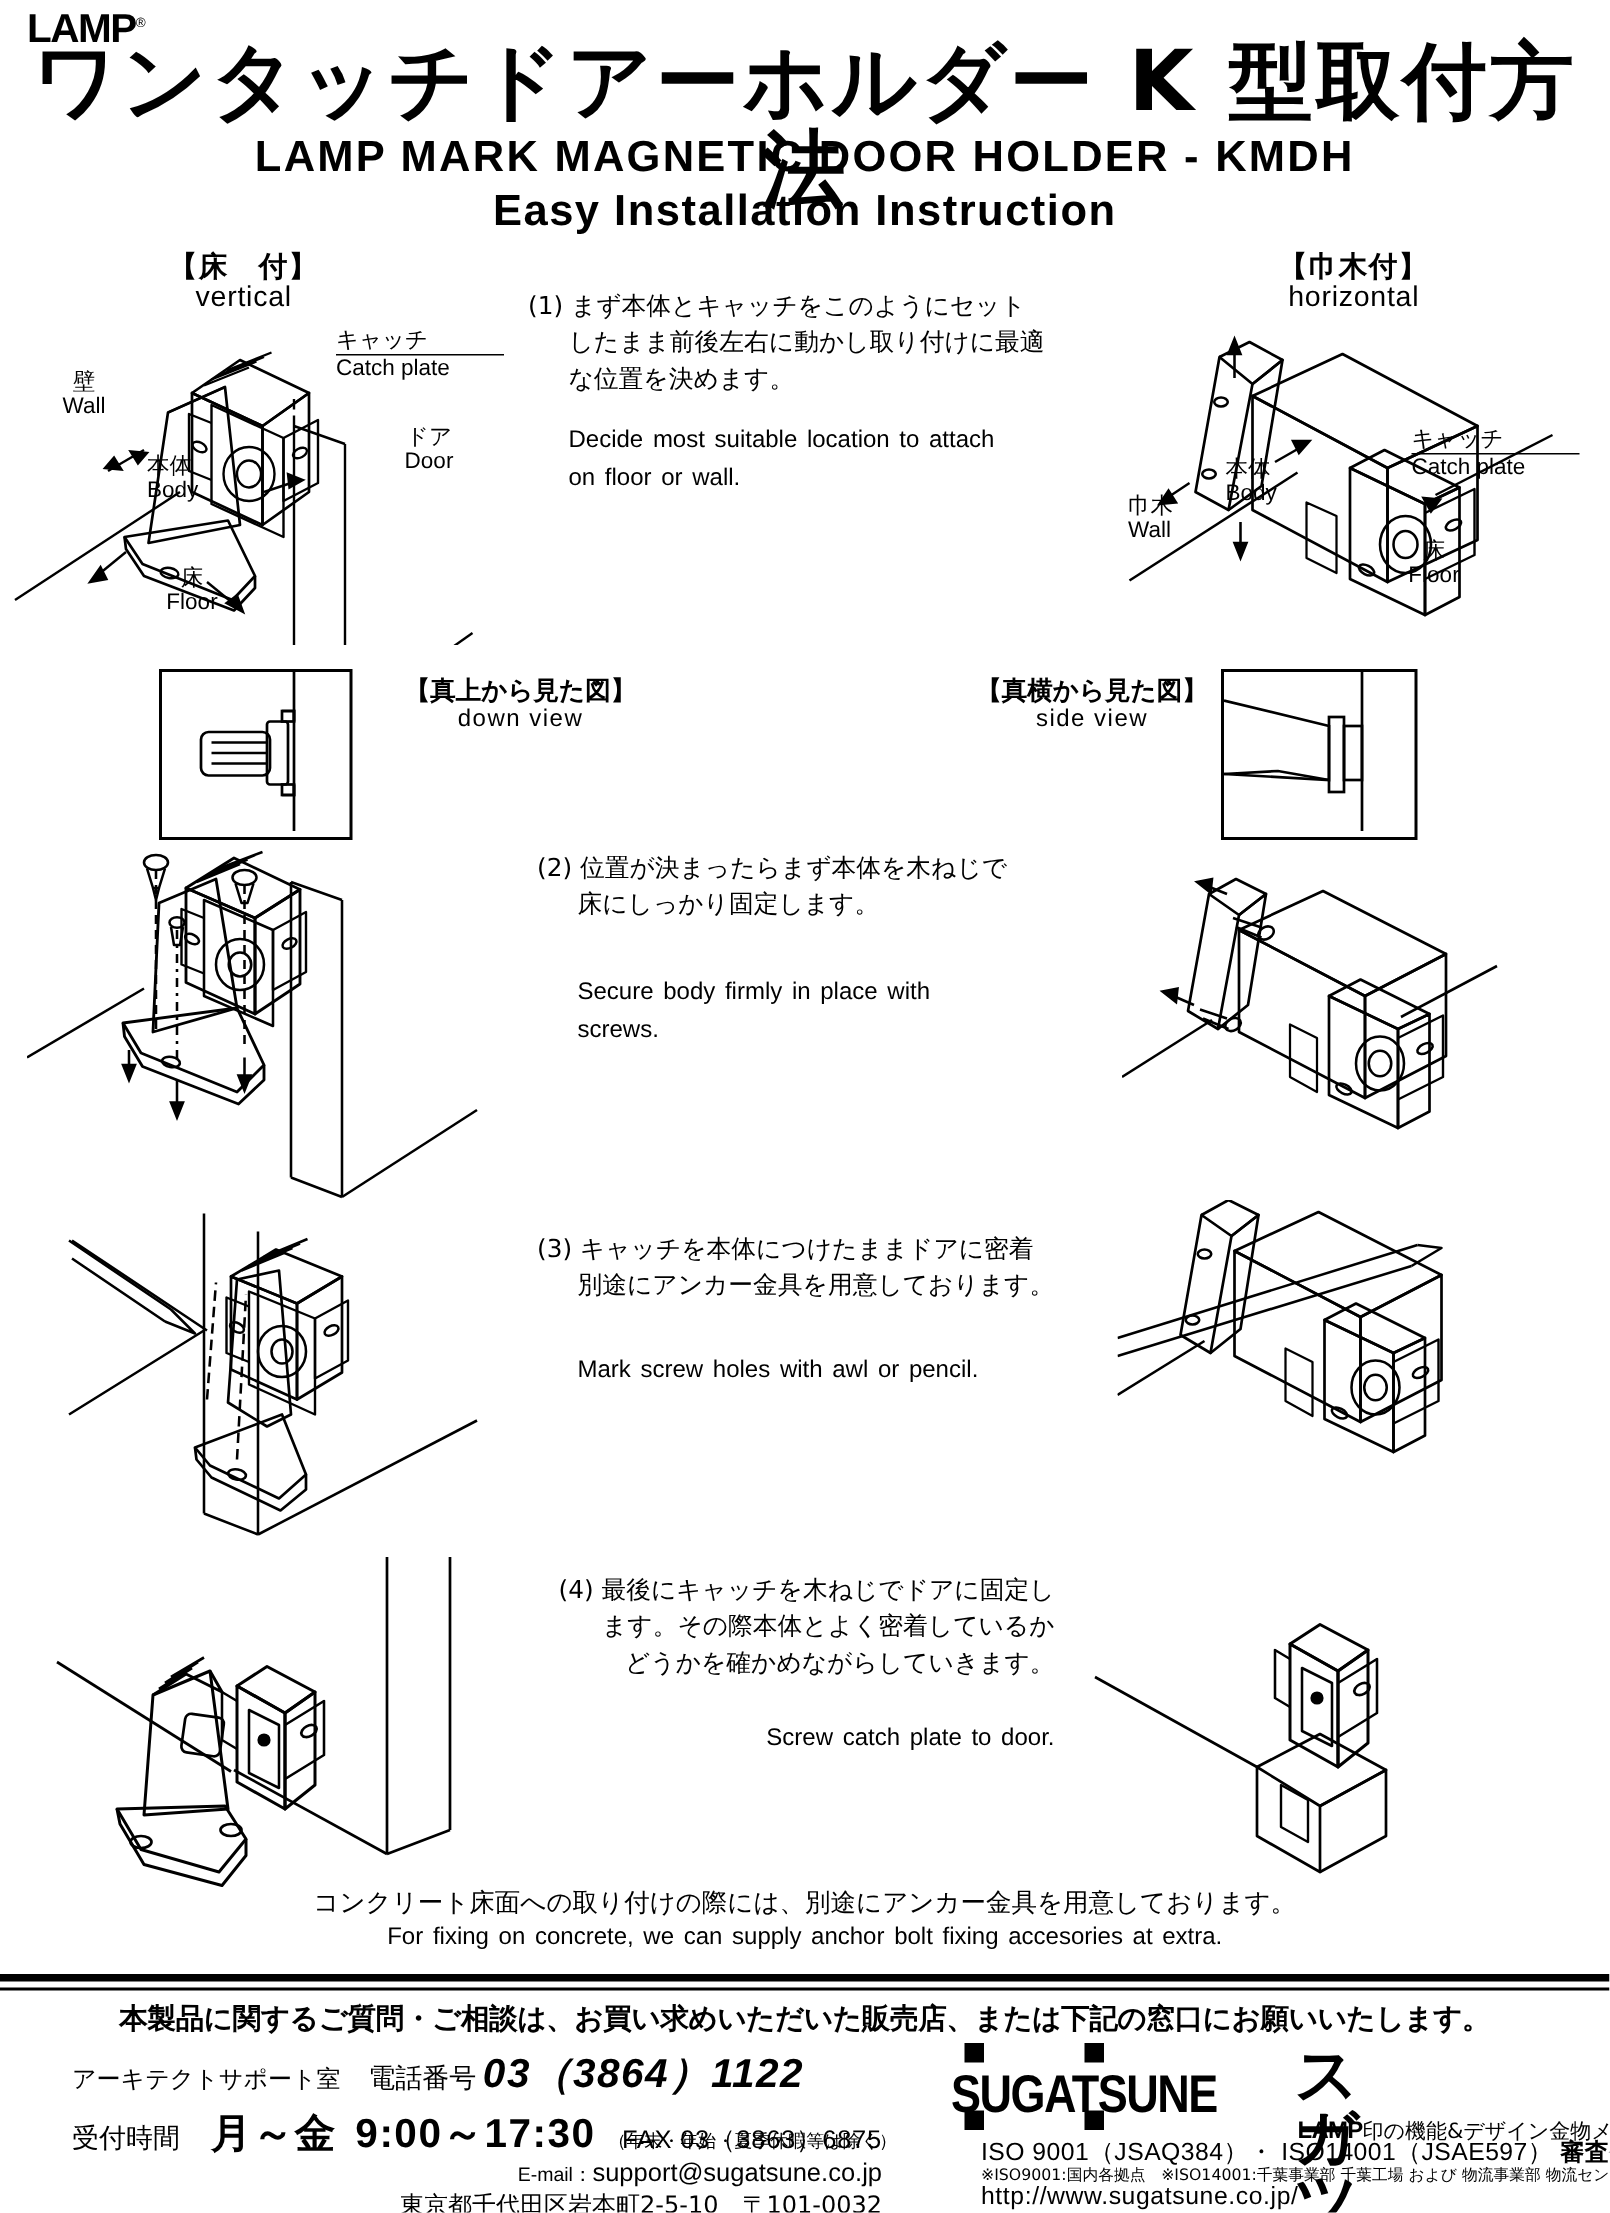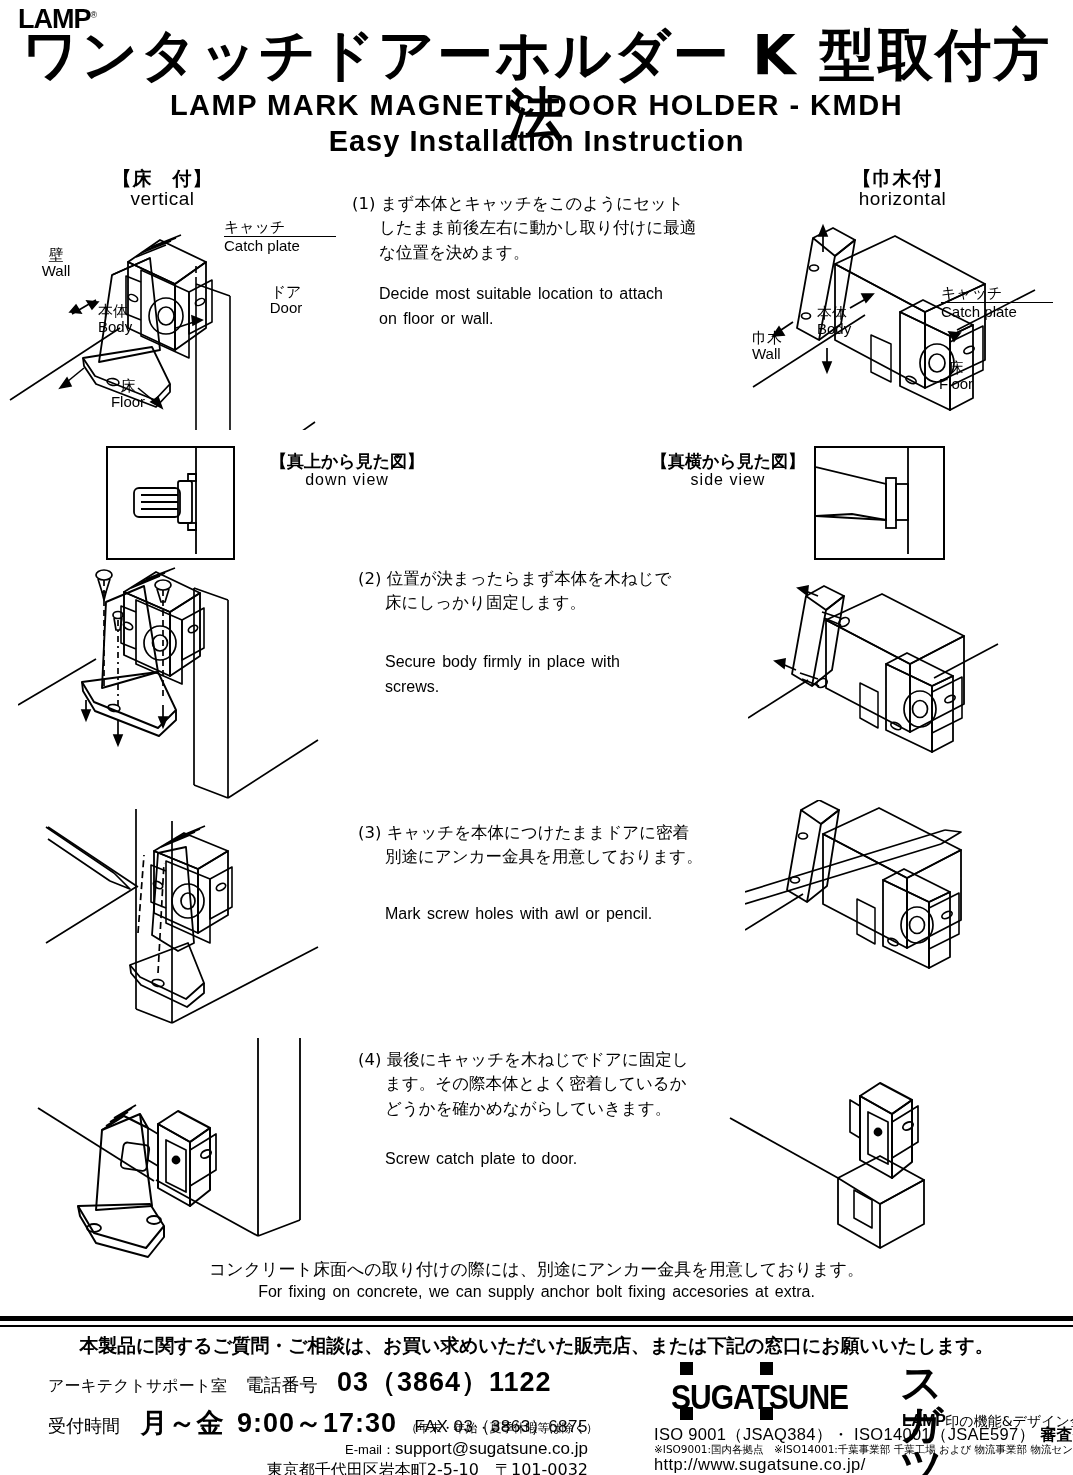--- a/index.html
+++ b/index.html
@@ -506,21 +506,21 @@
         <path d="M172 104 L192 90 L192 152 L172 168 Z" stroke-width="2"></path>
         <path d="M148 102 L148 144 L168 154 L168 112 Z" stroke-width="1.7"></path>
         <ellipse cx="158" cy="122" rx="3.5" ry="3.5" fill="#000"></ellipse>
         <path d="M172 112 L198 96 L198 132 L172 148" stroke-width="1.7"></path>
         <ellipse cx="188" cy="116" rx="5.5" ry="3.5" transform="rotate(-28 188 116)"></ellipse>
         <path d="M140 96 L130 90 L130 122 L140 128" stroke-width="1.7"></path>
       </g>
     </svg>
   </div>
 
-  <div class="step" style="left:358px;top:1048px;">
+  <div class="step" style="left:358px;top:1048px;text-align:right;">
     <div class="jp-line jp-first">
       <span>(4)</span>
       <span>最後にキャッチを木ねじでドアに固定し</span>
     </div>
     <div class="jp-line jp-body">ます。その際本体とよく密着しているか</div>
     <div class="jp-line jp-body">どうかを確かめながらしていきます。</div>
     <div class="en" style="margin-top:26px;">
       <div>Screw catch plate to door.</div>
     </div>
   </div>
@@ -553,39 +553,39 @@
 
   <div class="rule" style="top:1316px;height:5px;"></div>
   <div class="rule" style="top:1325px;height:2px;"></div>
 
   <div class="footer-head" style="top:1333px;">本製品に関するご質問・ご相談は、お買い求めいただいた販売店、または下記の窓口にお願いいたします。</div>
 
   <div class="contact" style="left:48px;top:1366px;">
     <div class="row">
       <span class="c-small">アーキテクトサポート室</span>
       <span class="c-mid" style="margin-left:14px;">電話番号</span>
-      <span class="c-big" style="margin-left:15px;">03（3864）1122</span>
+      <span class="c-big" style="margin-left:0;font-style:italic;">03（3864）1122</span>
     </div>
     <div class="row" style="margin-top:6px;">
       <span class="c-mid">受付時間</span>
       <span class="c-big" style="margin-left:16px;font-family:'DejaVu Sans',sans-serif;">月～金</span>
       <span class="c-big" style="margin-left:8px;">9:00～17:30</span>
       <span class="c-tiny" style="margin-left:4px;">（年末・年始・夏季休暇等は除く）</span>
     </div>
   </div>
 
   <div class="contact-right" style="left:160px;top:1416px;width:428px;">
     <div class="cr1">FAX 03（3863）6875</div>
     <div class="cr2">
       <span class="lb">E-mail：</span><span>support@sugatsune.co.jp</span>
     </div>
     <div class="cr3">東京都千代田区岩本町2-5-10　〒101-0032</div>
   </div>
 
-  <div class="sug" style="left:655px;top:1360px;">
+  <div class="sug" style="left:618px;top:1360px;">
     <div class="sug-mark">
       <div class="sq" style="left:25px;top:2px;"></div>
       <div class="sq" style="left:105px;top:2px;"></div>
       <div class="sq" style="left:25px;top:47px;"></div>
       <div class="sq" style="left:105px;top:47px;"></div>
       <div class="sug-word">SUGATSUNE</div>
     </div>
     <div class="sug-jp">スガツネ工業</div>
     <div class="sug-tag">
       <b>LAMP</b><span>印の機能&amp;デザイン金物メーカー</span>

